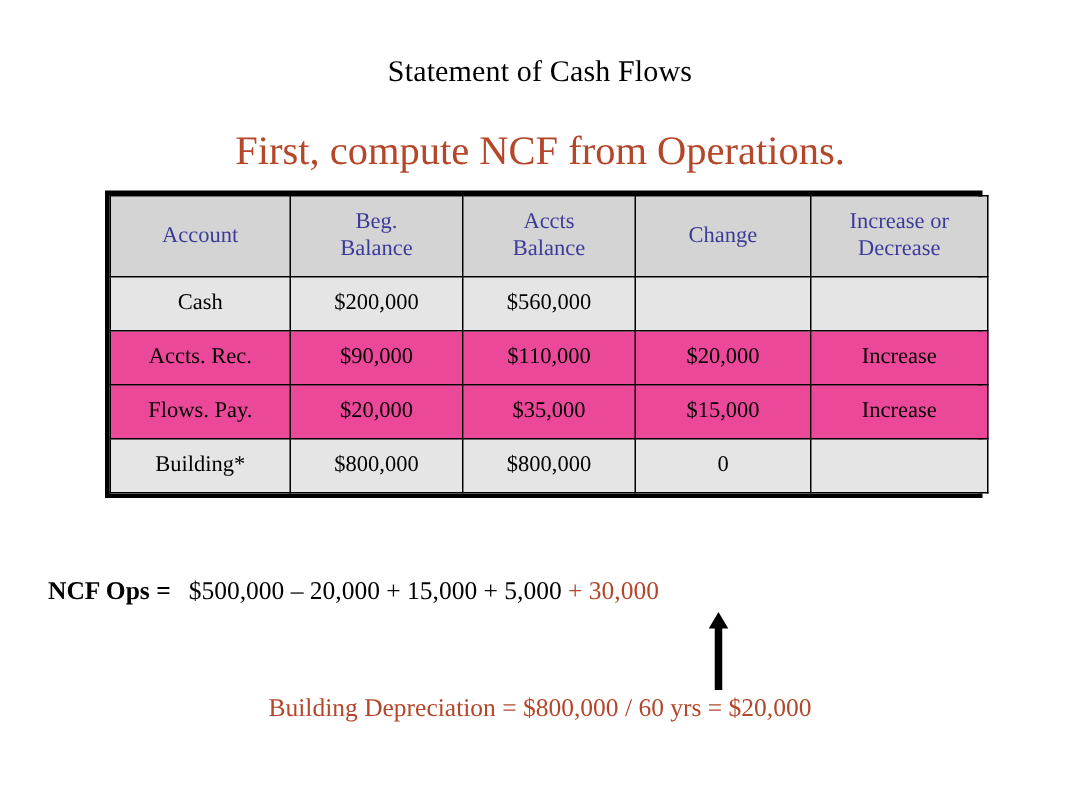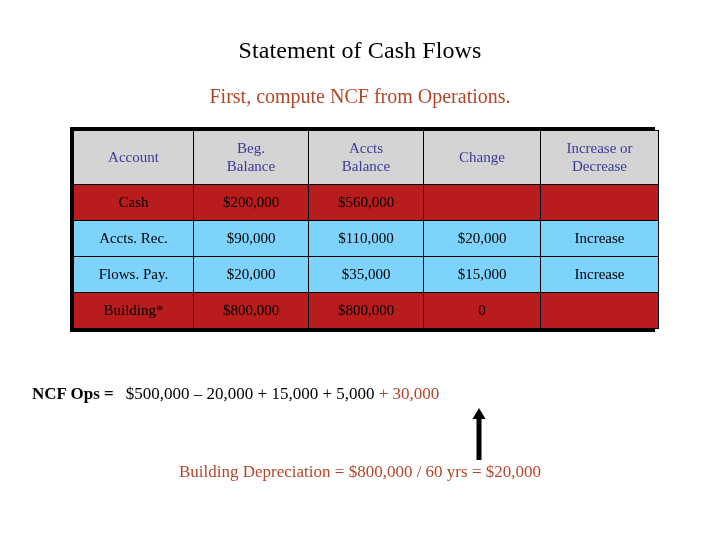--- a/index.html
+++ b/index.html
@@ -21,33 +21,33 @@
     height: 540px;
   }
 
   
   .title {
     position: absolute;
     top: 37px;
     left: 0;
     width: 720px;
     text-align: center;
-    font-size: 24px;
+    font-size: 20px;
     color: #000000;
     letter-spacing: 0.1px;
     white-space: nowrap;
   }
 
   .subtitle {
     position: absolute;
     top: 85px;
     left: 0;
     width: 720px;
     text-align: center;
-    font-size: 20px;
+    font-size: 27px;
     color: #b4462a;
     white-space: nowrap;
   }
 
   
   .table-wrap {
     position: absolute;
     left: 70px;
     top: 127px;
     width: 585px;
@@ -76,24 +76,24 @@
     color: #3b3b99;
     height: 53px;
     background: #d4d4d4;
   }
 
   table.cf tbody tr td {
     height: 35px;
   }
 
   tr.shaded td {
-    background: #b91c1c;
+    background: #e5e5e5;
   }
   tr.plain td {
-    background: #7dd3fc;
+    background: #ec4899;
   }
 
   col.c-account { width: 120px; }
   col.c-beg     { width: 115px; }
   col.c-end     { width: 115px; }
   col.c-change  { width: 117px; }
   col.c-incdec  { width: 118px; }
 
   
   .ncf-line {

